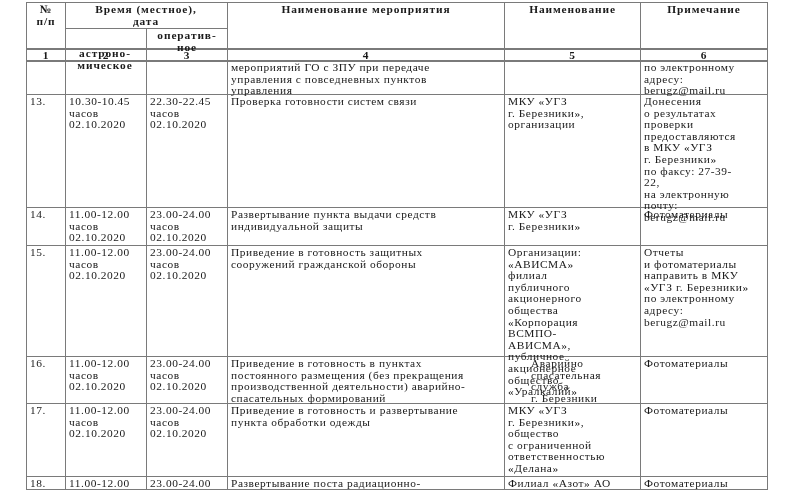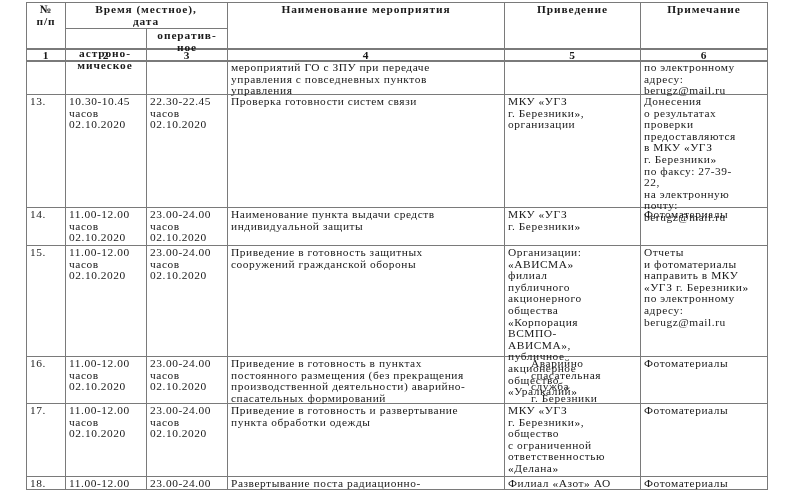--- a/index.html
+++ b/index.html
@@ -38,21 +38,21 @@
 
   <div class="cell hdr" style="left:26px;top:3px;width:40px;">№
 п/п</div>
   <div class="cell hdr" style="left:65px;top:3px;width:162px;">Время (местное),
 дата</div>
   <div class="cell hdr" style="left:65px;top:29px;width:80px;margin-top:18px;">астроно-
 мическое</div>
   <div class="cell hdr" style="left:146px;top:29px;width:82px;">оператив-
 ное</div>
   <div class="cell hdr" style="left:227px;top:3px;width:278px;">Наименование мероприятия</div>
-  <div class="cell hdr" style="left:504px;top:3px;width:137px;">Приведение</div>
+  <div class="cell hdr" style="left:504px;top:3px;width:137px;">Наименование</div>
   <div class="cell hdr" style="left:640px;top:3px;width:128px;">Примечание</div>
 
   <div class="cell hdr" style="left:26px;top:49px;width:40px;">1</div>
   <div class="cell hdr" style="left:65px;top:49px;width:82px;">2</div>
   <div class="cell hdr" style="left:146px;top:49px;width:82px;">3</div>
   <div class="cell hdr" style="left:227px;top:49px;width:278px;">4</div>
   <div class="cell hdr" style="left:504px;top:49px;width:137px;">5</div>
   <div class="cell hdr" style="left:640px;top:49px;width:128px;">6</div>
 
   <div>
@@ -89,21 +89,21 @@
   </div>
 
   <div>
     <div class="cell" style="left:26px;top:208px;width:28px;">14.</div>
     <div class="cell" style="left:65px;top:208px;width:82px;">11.00-12.00
 часов
 02.10.2020</div>
     <div class="cell" style="left:146px;top:208px;width:82px;">23.00-24.00
 часов
 02.10.2020</div>
-    <div class="cell" style="left:227px;top:208px;width:278px;">Наименование пункта выдачи средств
+    <div class="cell" style="left:227px;top:208px;width:278px;">Развертывание пункта выдачи средств
 индивидуальной защиты</div>
     <div class="cell" style="left:504px;top:208px;width:137px;">МКУ «УГЗ
 г. Березники»</div>
     <div class="cell" style="left:640px;top:208px;width:128px;">Фотоматериалы</div>
   </div>
 
   <div>
     <div class="cell" style="left:26px;top:246px;width:40px;">15.</div>
     <div class="cell" style="left:65px;top:246px;width:82px;">11.00-12.00
 часов

